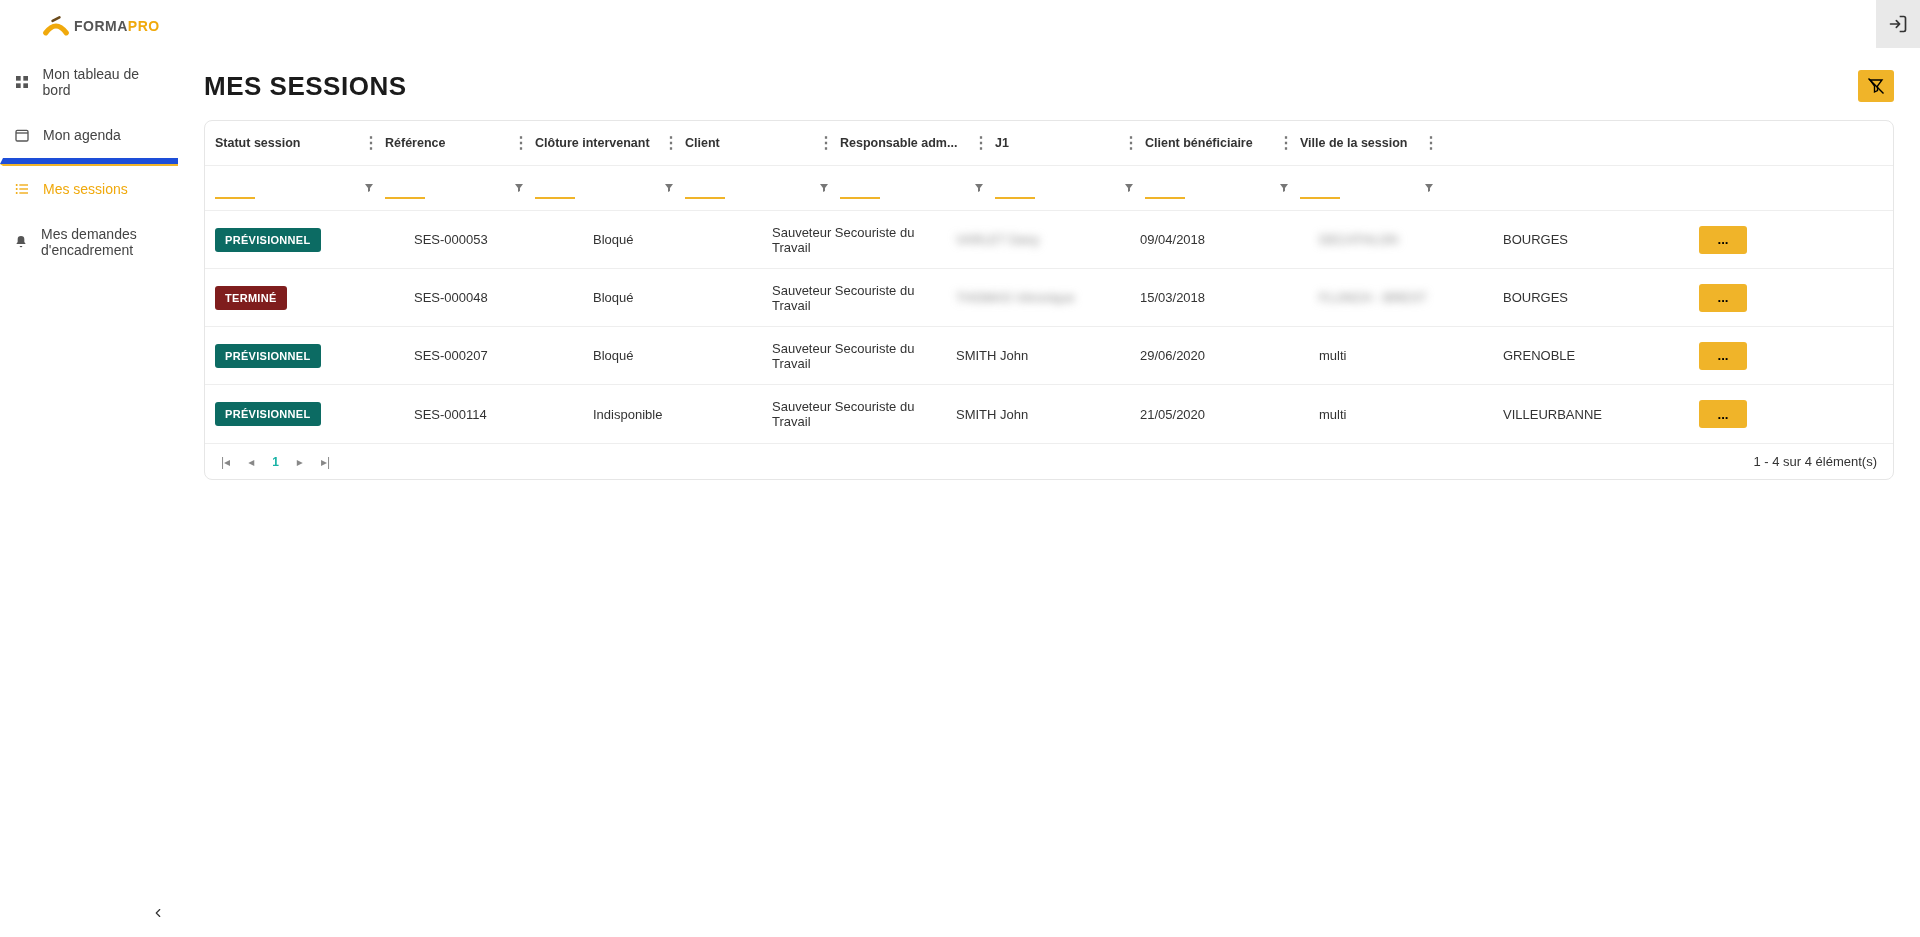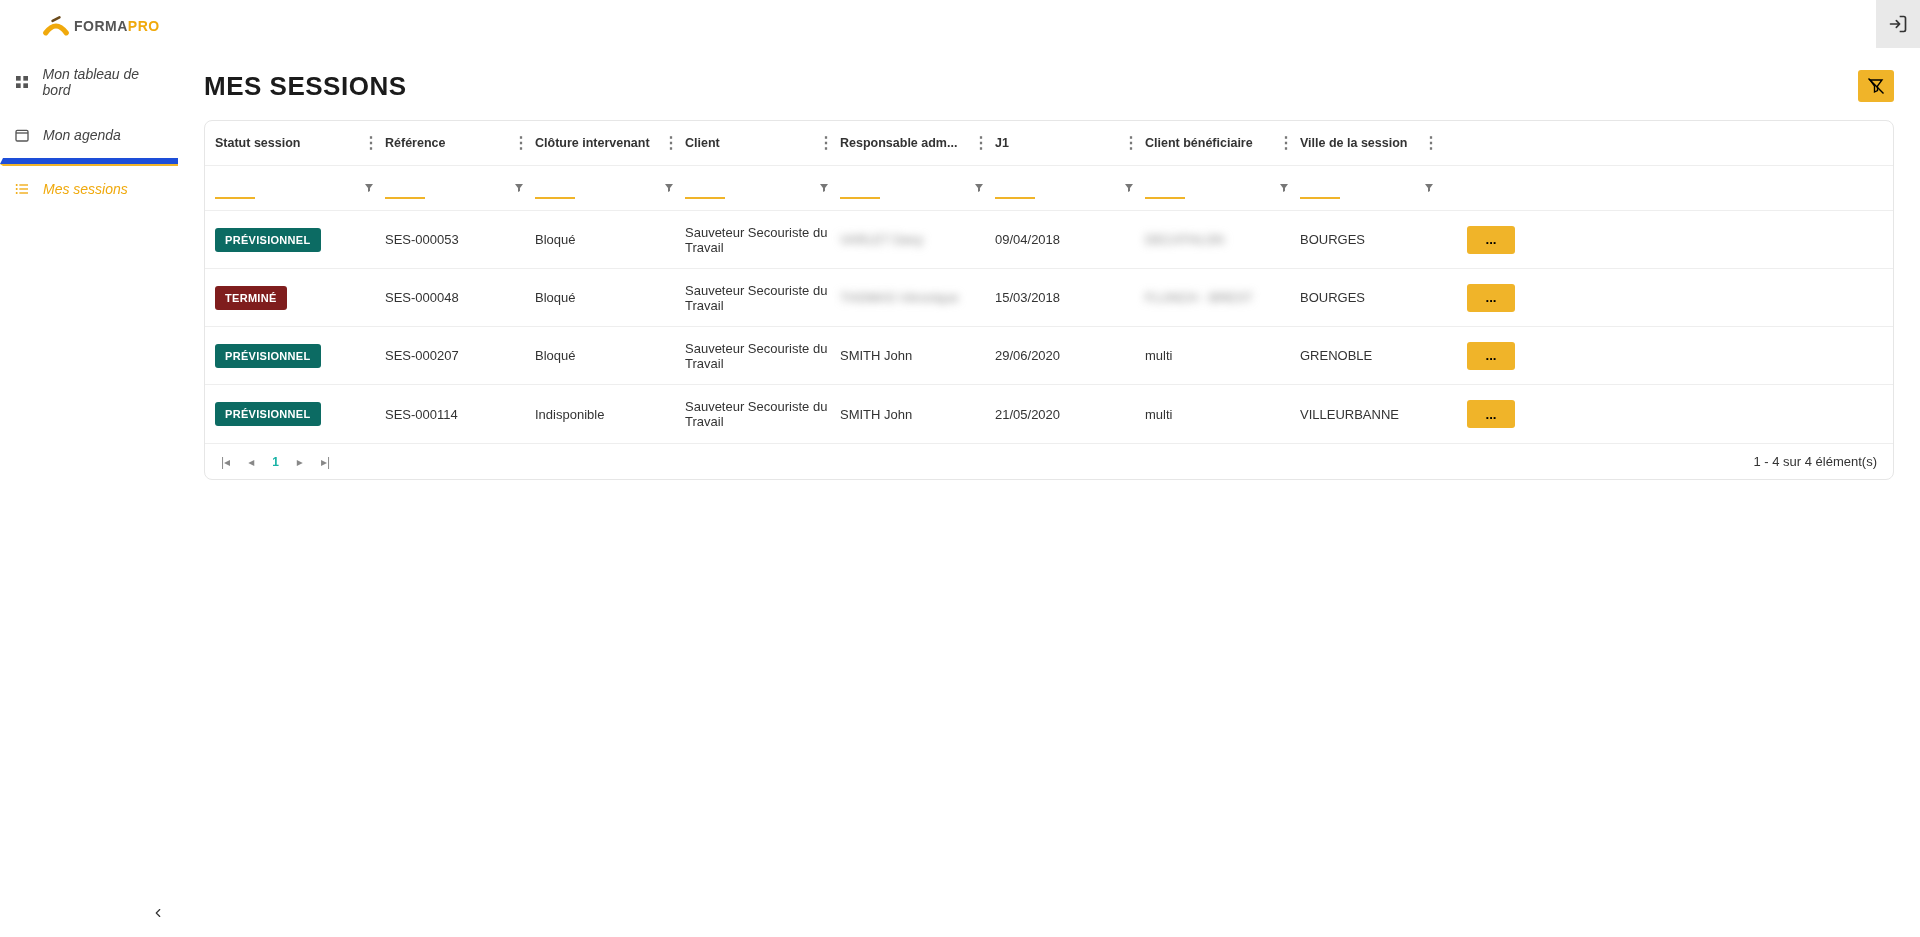--- a/index.html
+++ b/index.html
@@ -11,21 +11,21 @@
 .topbar { position:fixed; top:0; left:0; right:0; height:48px; display:flex; align-items:center; justify-content:space-between; padding:0 0 0 20px; z-index:10; background:#fff;margin-left:20px; }
 .logo { display:flex; align-items:center; gap:4px; padding:4px 0 0 2px; }
 .logo-mark { width:28px; height:24px; }
 .logo-text { font-weight:700; font-size:14px; letter-spacing:0.5px; }
 .logo-text .f1 { color:#555; }
 .logo-text .f2 { color:#f0a90c; }
 .logout-btn { width:44px; height:48px; background:#e9e9e9; display:flex; align-items:center; justify-content:center; border:none; cursor:pointer; }
 
 
 .sidebar { width:178px; flex:0 0 178px; padding-top:52px; border-right:none; background:#fff; position:relative;}
-.nav-item { display:flex; align-items:center; gap:12px; padding:14px 10px 14px 10px; cursor:pointer; color:#444; font-size:14px; border-left:3px solid transparent;font-style:italic; }
+.nav-item { display:flex; align-items:center; gap:12px; padding:14px 10px 14px 10px; cursor:pointer; color:#444; font-size:14px; border-left:3px solid transparent; }
 .nav-item .icon-slot { width:18px; height:18px; display:flex; align-items:center; justify-content:center; color:#555;}
 .nav-item.active { color:#f0a90c; border-top:2px solid #f0b429; }
 .nav-item.active .icon-slot { color:#f0a90c; }
 .nav-item:nth-child(2){ border-bottom:6px solid #1d4ed8; }
 .sidebar-collapse { position:absolute; bottom:12px; right:8px; width:24px; height:24px; display:flex; align-items:center; justify-content:center; cursor:pointer; color:#333; }
 
 
 .main { flex:1; padding:70px 26px 20px 26px; overflow:auto; background:#fff; }
 .page-header { display:flex; align-items:center; justify-content:space-between; margin-bottom:18px; }
 .page-title { font-size:26px; font-weight:700; letter-spacing:0.5px; color:#1b1b1b; }
@@ -34,21 +34,21 @@
 
 .grid { border:1px solid #e6e6e6; border-radius:8px; font-size:13px; color:#333; background:#fff;}
 .grid-header, .grid-filter-row, .grid-row { display:grid; grid-template-columns: 170px 150px 150px 155px 155px 150px 155px 145px 70px; align-items:center; padding:0 10px; }
 .grid-header { height:44px; }
 .gh-cell { display:flex; align-items:center; justify-content:space-between; padding-right:6px; font-weight:600; font-size:12.5px; color:#333; }
 .gh-cell .dots { color:#777; cursor:pointer; font-size:16px; line-height:1; }
 .grid-filter-row { height:46px; border-top:1px solid #eee; border-bottom:1px solid #eee;}
 .gf-cell { display:flex; align-items:center; gap:6px; }
 .gf-input { width:40px; border:none; border-bottom:2px solid #f0b429; outline:none; font-size:13px; padding:2px 0; background:transparent;}
 .gf-filter-icon { color:#777; cursor:pointer; margin-left:auto; margin-right:10px; }
-.grid-row { min-height:58px; border-bottom:1px solid #eee; padding-top:10px; padding-bottom:10px;}
+.grid-row { min-height:58px; border-bottom:1px solid #eee; padding-top:10px; padding-bottom:10px;gap:29px;}
 .grid-row:last-of-type{border-bottom:none;}
 .status-badge { display:inline-block; padding:6px 10px; border-radius:3px; font-size:11px; font-weight:700; color:#fff; letter-spacing:0.3px;}
 .status-previsionnel { background:#0c6b63; }
 .status-termine { background:#7f1d1d; }
 .cell { font-size:13px; color:#333; padding-right:8px; word-wrap:break-word;}
 .cell.blur { filter: blur(4px); color:#888;}
 .actions-cell { display:flex; justify-content:flex-end; }
 .row-action-btn { width:48px; height:28px; background:#f0b429; border:none; border-radius:3px; color:#000; font-weight:700; cursor:pointer; display:flex; align-items:center; justify-content:center;}
 
 
@@ -110,20 +110,29 @@
             <line x1="8" y1="6" x2="21" y2="6" stroke="currentColor" stroke-width="2"></line>
             <line x1="8" y1="12" x2="21" y2="12" stroke="currentColor" stroke-width="2"></line>
             <line x1="8" y1="18" x2="21" y2="18" stroke="currentColor" stroke-width="2"></line>
             <circle cx="4" cy="6" r="1.5" fill="currentColor"></circle>
             <circle cx="4" cy="12" r="1.5" fill="currentColor"></circle>
             <circle cx="4" cy="18" r="1.5" fill="currentColor"></circle>
           </svg>
       </span>
       <span>Mes sessions</span>
     </div>
+    <div class="nav-item">
+      <span class="icon-slot">
+        <svg width="16" height="16" viewBox="0 0 24 24">
+            <path d="M12 3a5 5 0 0 0-5 5v4l-2 3h14l-2-3V8a5 5 0 0 0-5-5z" fill="currentColor"></path>
+            <path d="M10 18a2 2 0 0 0 4 0" fill="currentColor"></path>
+          </svg>
+      </span>
+      <span>Mes demandes d'encadrement</span>
+    </div>
     <div class="sidebar-collapse">
       <svg width="14" height="14" viewBox="0 0 24 24">
           <path d="M15 6l-6 6 6 6" fill="none" stroke="#333" stroke-width="2" stroke-linecap="round" stroke-linejoin="round"></path>
         </svg>
     </div>
   </aside>
 
   <main class="main">
     <div class="page-header">
       <h1 class="page-title">MES SESSIONS</h1>

